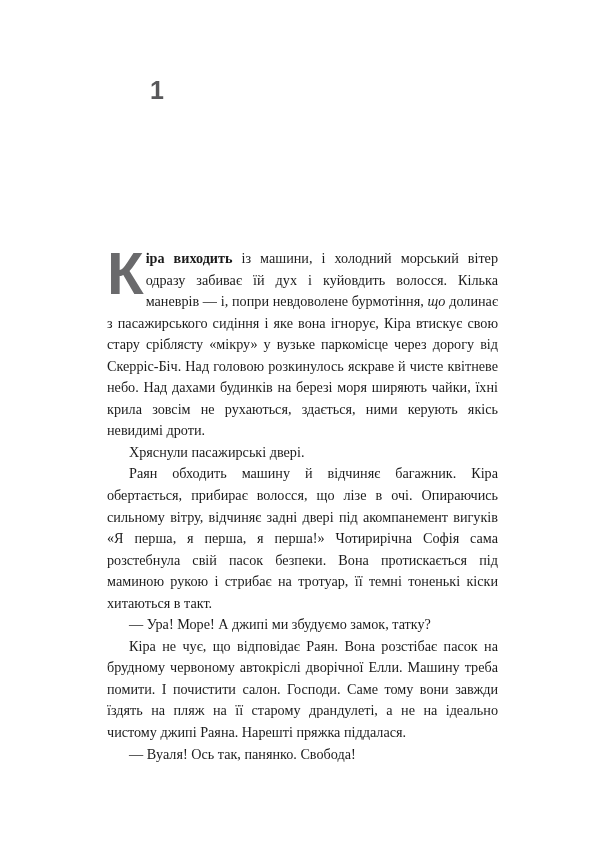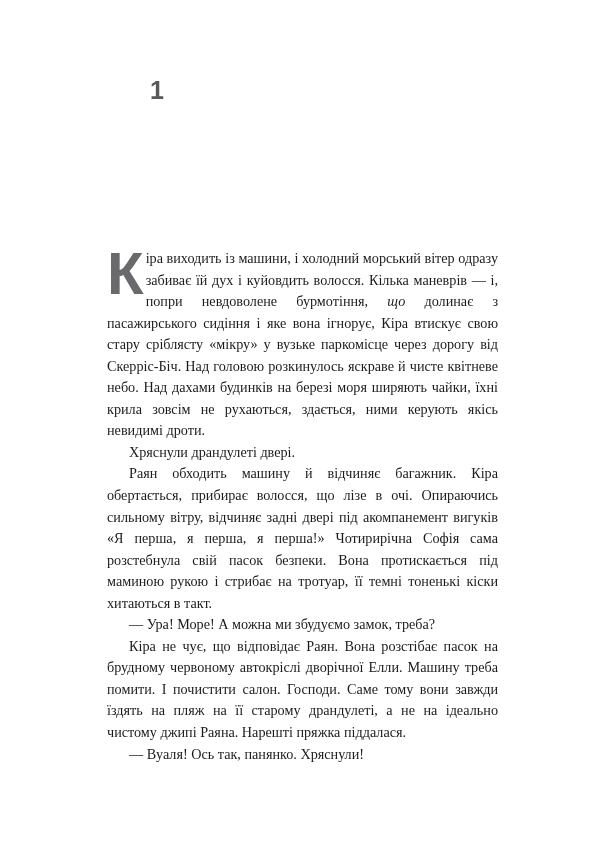--- a/index.html
+++ b/index.html
@@ -66,47 +66,47 @@
     font-family: "Liberation Sans", "DejaVu Sans", sans-serif;
     font-weight: 700;
     font-size: 60px;
     line-height: 50px;
     color: #6a6a6c;
     margin: 1px 2px -2px 0;
     padding: 0;
   }
 
   .lead {
-    font-weight: 400;
+    font-weight: 700;
   }
 
   .ital {
     font-style: italic;
     font-family: Liberation Serif, serif;
   }
 </style>
 </head>
 <body>
 
 <div class="page">
 
   <div class="chapter-number">1</div>
 
   <div class="textblock">
 
     <p class="first">
       <span class="dropcap">К</span><span class="lead">іра виходить</span><span> із машини, і холодний морський вітер одразу забиває їй дух і куйовдить волосся. Кілька маневрів — і, попри невдоволене бурмотіння, </span><span class="ital">що</span><span> долинає з пасажирського сидіння і яке вона ігнорує, Кіра втискує свою стару сріблясту «мікру» у вузьке паркомісце через дорогу від Скерріс-Біч. Над головою розкинулось яскраве й чисте квітневе небо. Над дахами будинків на березі моря ширяють чайки, їхні крила зовсім не рухаються, здається, ними керують якісь невидимі дроти.</span>
     </p>
 
-    <p>Хряснули драндулеті двері.</p>
+    <p>Хряснули пасажирські двері.</p>
 
     <p>Раян обходить машину й відчиняє багажник. Кіра обертається, прибирає волосся, що лізе в очі. Опираючись сильному вітру, відчиняє задні двері під акомпанемент вигуків «Я перша, я перша, я перша!» Чотирирічна Софія сама розстебнула свій пасок безпеки. Вона протискається під маминою рукою і стрибає на тротуар, її темні тоненькі кіски хитаються в такт.</p>
 
-    <p>— Ура! Море! А можна ми збудуємо замок, треба?</p>
+    <p>— Ура! Море! А джипі ми збудуємо замок, татку?</p>
 
     <p>Кіра не чує, що відповідає Раян. Вона розстібає пасок на брудному червоному автокріслі дворічної Елли. Машину треба помити. І почистити салон. Господи. Саме тому вони завжди їздять на пляж на її старому драндулеті, а не на ідеально чистому джипі Раяна. Нарешті пряжка піддалася.</p>
 
-    <p>— Вуаля! Ось так, панянко. Хряснули!</p>
+    <p>— Вуаля! Ось так, панянко. Свобода!</p>
 
 
   </div>
 
 </div>
 
 </body></html>

